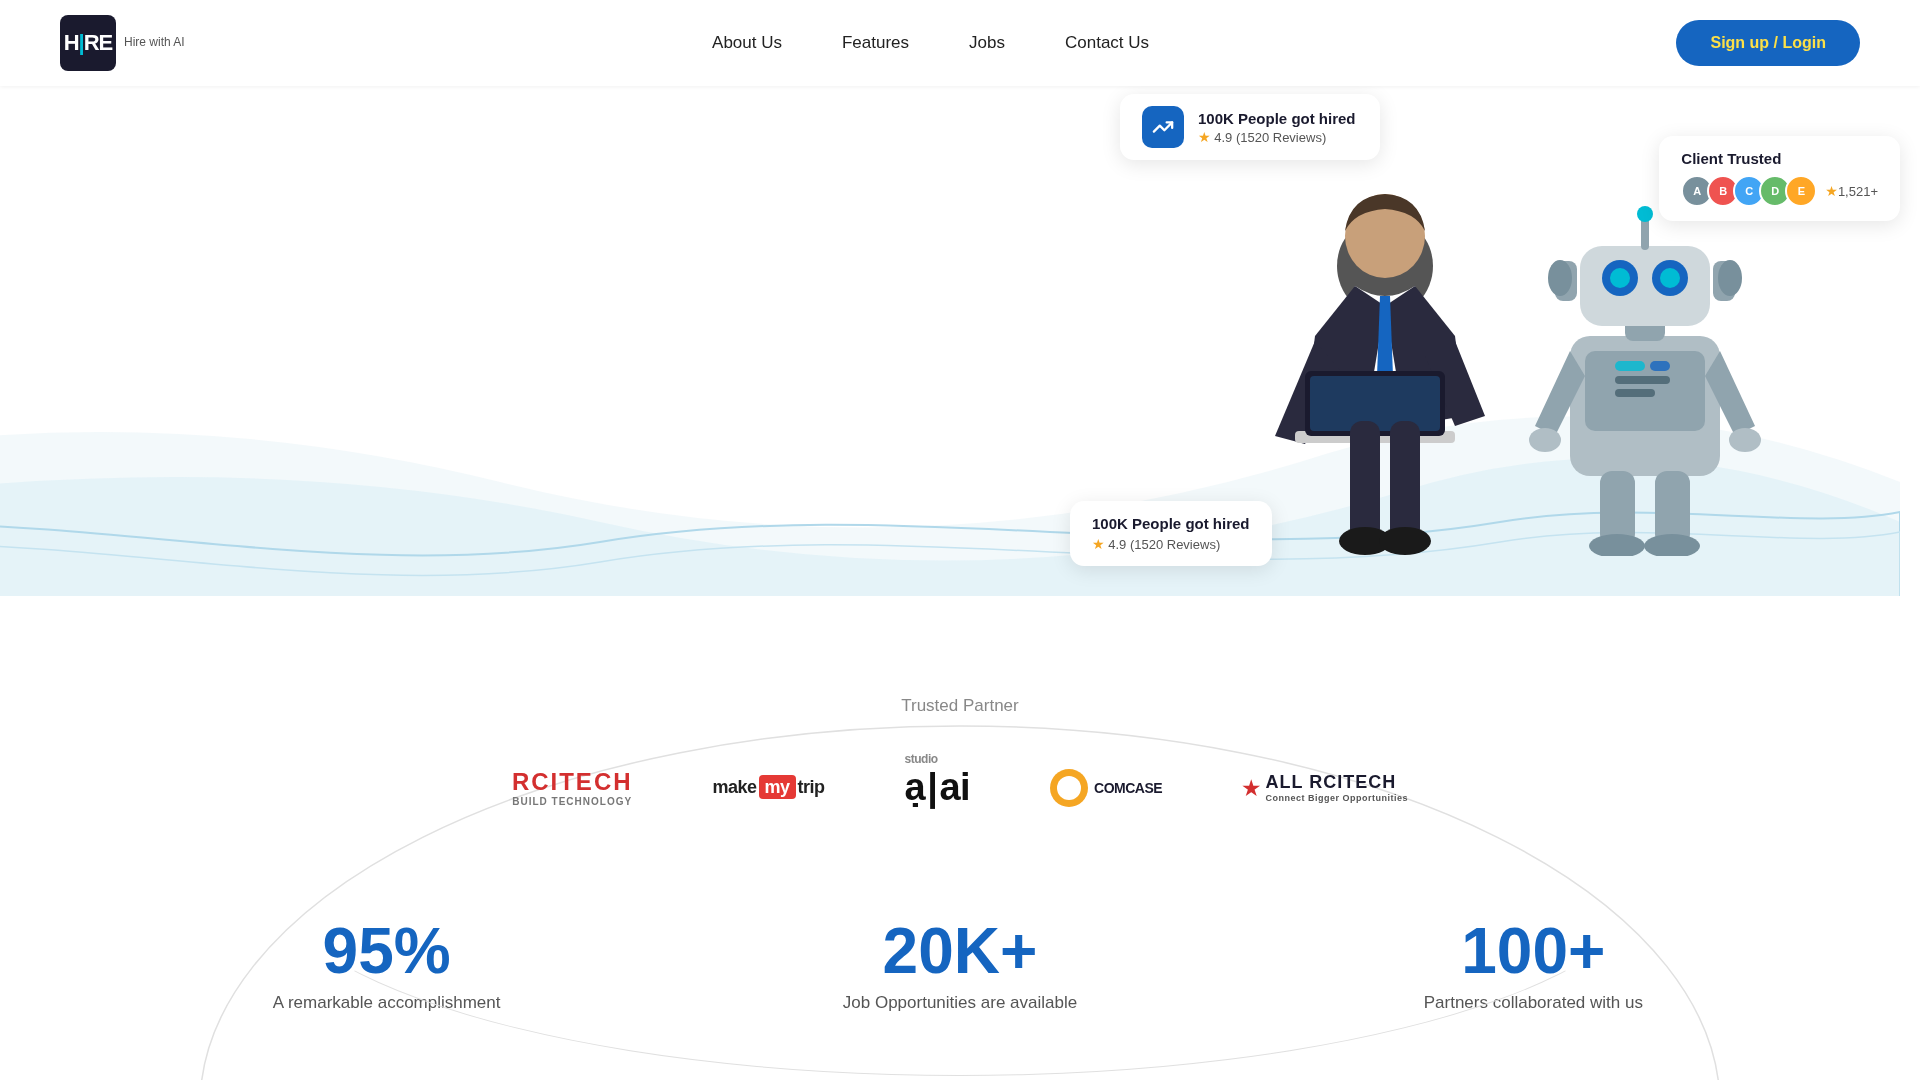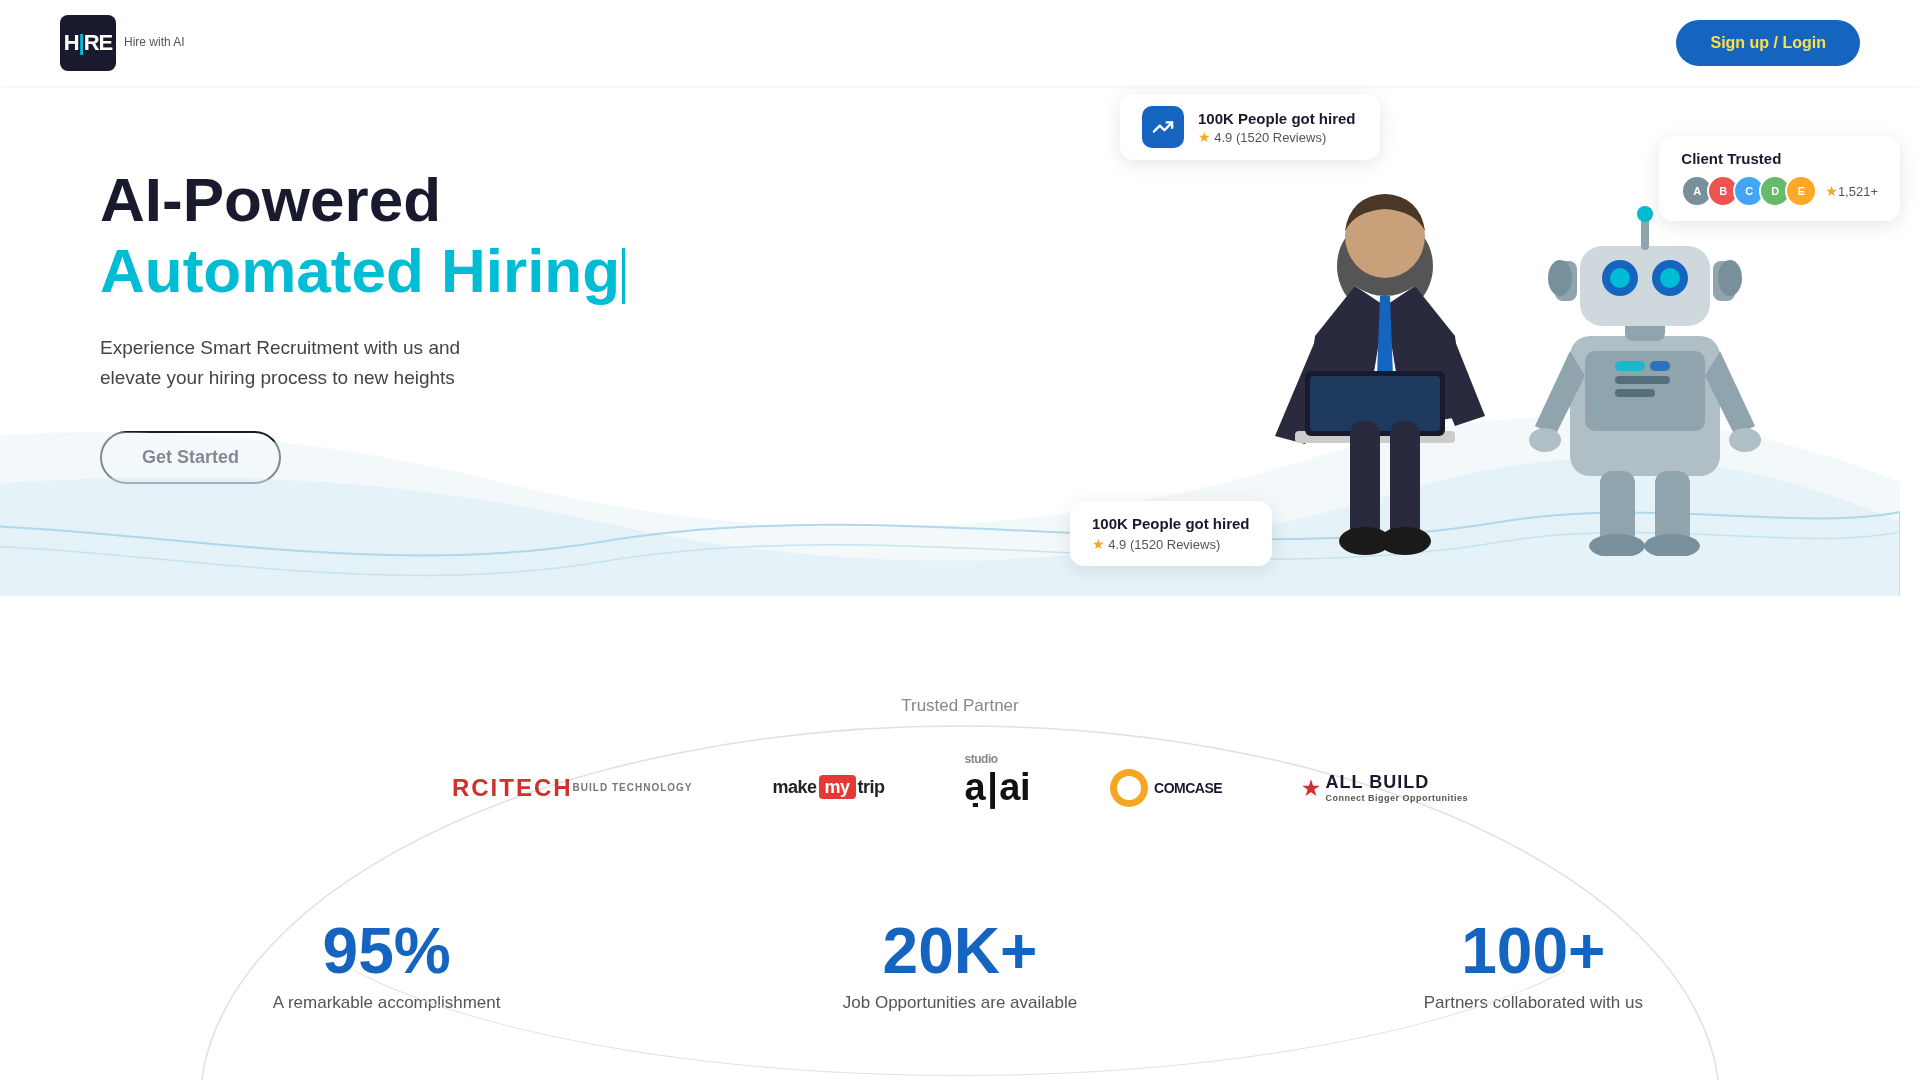--- a/index.html
+++ b/index.html
@@ -159,36 +159,31 @@
 
 <nav>
   <div class="logo-wrap">
     <div class="logo-box">
       H<span>|</span>RE
     </div>
     <div>
       <span class="logo-sub">Hire with AI</span>
     </div>
   </div>
+  <div class="nav-links">
+    <a href="#">About Us</a>
+    <a href="#">Features</a>
+    <a href="#">Jobs</a>
+    <a href="#">Contact Us</a>
+  </div>
   <button class="btn-signup">Sign up / Login</button>
 </nav>
 
 <section class="hero">
 
-  <div class="hero-left">
-    <div class="hero-title-black">AI-Powered</div>
-    <div class="hero-title-teal">
-      <span>Automated Hiring</span><span class="hero-cursor"></span>
-    </div>
-    <div class="hero-desc">
-      <span>Experience Smart Recruitment with us and</span><br>
-      <span>elevate your hiring process to new heights</span>
-    </div>
-    <button class="btn-get-started">Get Started</button>
-  </div>
 
   <div class="hero-wave-wrap">
     <svg width="2200" height="320" viewBox="0 0 2200 320" fill="none" xmlns="http://www.w3.org/2000/svg">
       <path d="M0 200 Q400 100 800 200 Q1200 300 1600 180 Q1900 80 2200 200 L2200 320 L0 320 Z" fill="#e8f4f8" opacity="0.5"></path>
       <path d="M0 240 Q500 150 900 240 Q1300 330 1700 210 Q1950 130 2200 240 L2200 320 L0 320 Z" fill="#d0eaf5" opacity="0.4"></path>
       <path d="M0,260 C300,200 600,310 900,260 C1200,210 1500,290 1800,240 C1950,215 2100,250 2200,230 L2200,320 L0,320 Z" fill="none" stroke="#b0d8ea" stroke-width="2"></path>
       <path d="M0,280 C300,220 600,330 900,280 C1200,230 1500,310 1800,260 C1950,235 2100,270 2200,250 L2200,320 L0,320 Z" fill="none" stroke="#c5e3f0" stroke-width="1.5"></path>
     </svg>
   </div>
 
@@ -319,21 +314,21 @@
   <div class="arc-bg"></div>
 
   <svg style="position:absolute;top:0;left:50%;transform:translateX(-50%);z-index:0;" width="1600" height="450" viewBox="0 0 1600 450">
     <ellipse cx="800" cy="450" rx="760" ry="380" fill="none" stroke="#e0e0e0" stroke-width="1.5"></ellipse>
   </svg>
   <div class="trusted-label">Trusted Partner</div>
   <div class="partner-logos">
 
     <div class="partner-logo">
       <div class="logo-rcitech">
-        <div style="display:flex;flex-direction:row;align-items:center;">
+        <div style="display:flex;flex-direction:column;align-items:center;">
           <span style="font-size:24px;font-weight:900;color:#d32f2f;letter-spacing:2px;">RCITECH</span>
           <span style="font-size:10px;color:#777;letter-spacing:1px;">BUILD TECHNOLOGY</span>
         </div>
       </div>
     </div>
 
     <div class="partner-logo">
       <span class="logo-mmt">
         <span class="make">make</span><span class="my">my</span><span class="trip">trip</span>
       </span>
@@ -356,21 +351,21 @@
           <div class="comcase-inner"></div>
         </div>
         <span class="comcase-text">COMCASE</span>
       </div>
     </div>
 
     <div class="partner-logo">
       <div class="logo-alltalent">
         <span class="alltalent-star">★</span>
         <div class="alltalent-text">
-          <span class="at-top">ALL BUILD</span>
+          <span class="at-top">ALL RCITECH</span>
           <span class="at-bottom">Connect Bigger Opportunities</span>
         </div>
       </div>
     </div>
   </div>
 </section>
 
 <section class="stats-section">
   <div class="stat-item">
     <div class="stat-number">95%</div>

